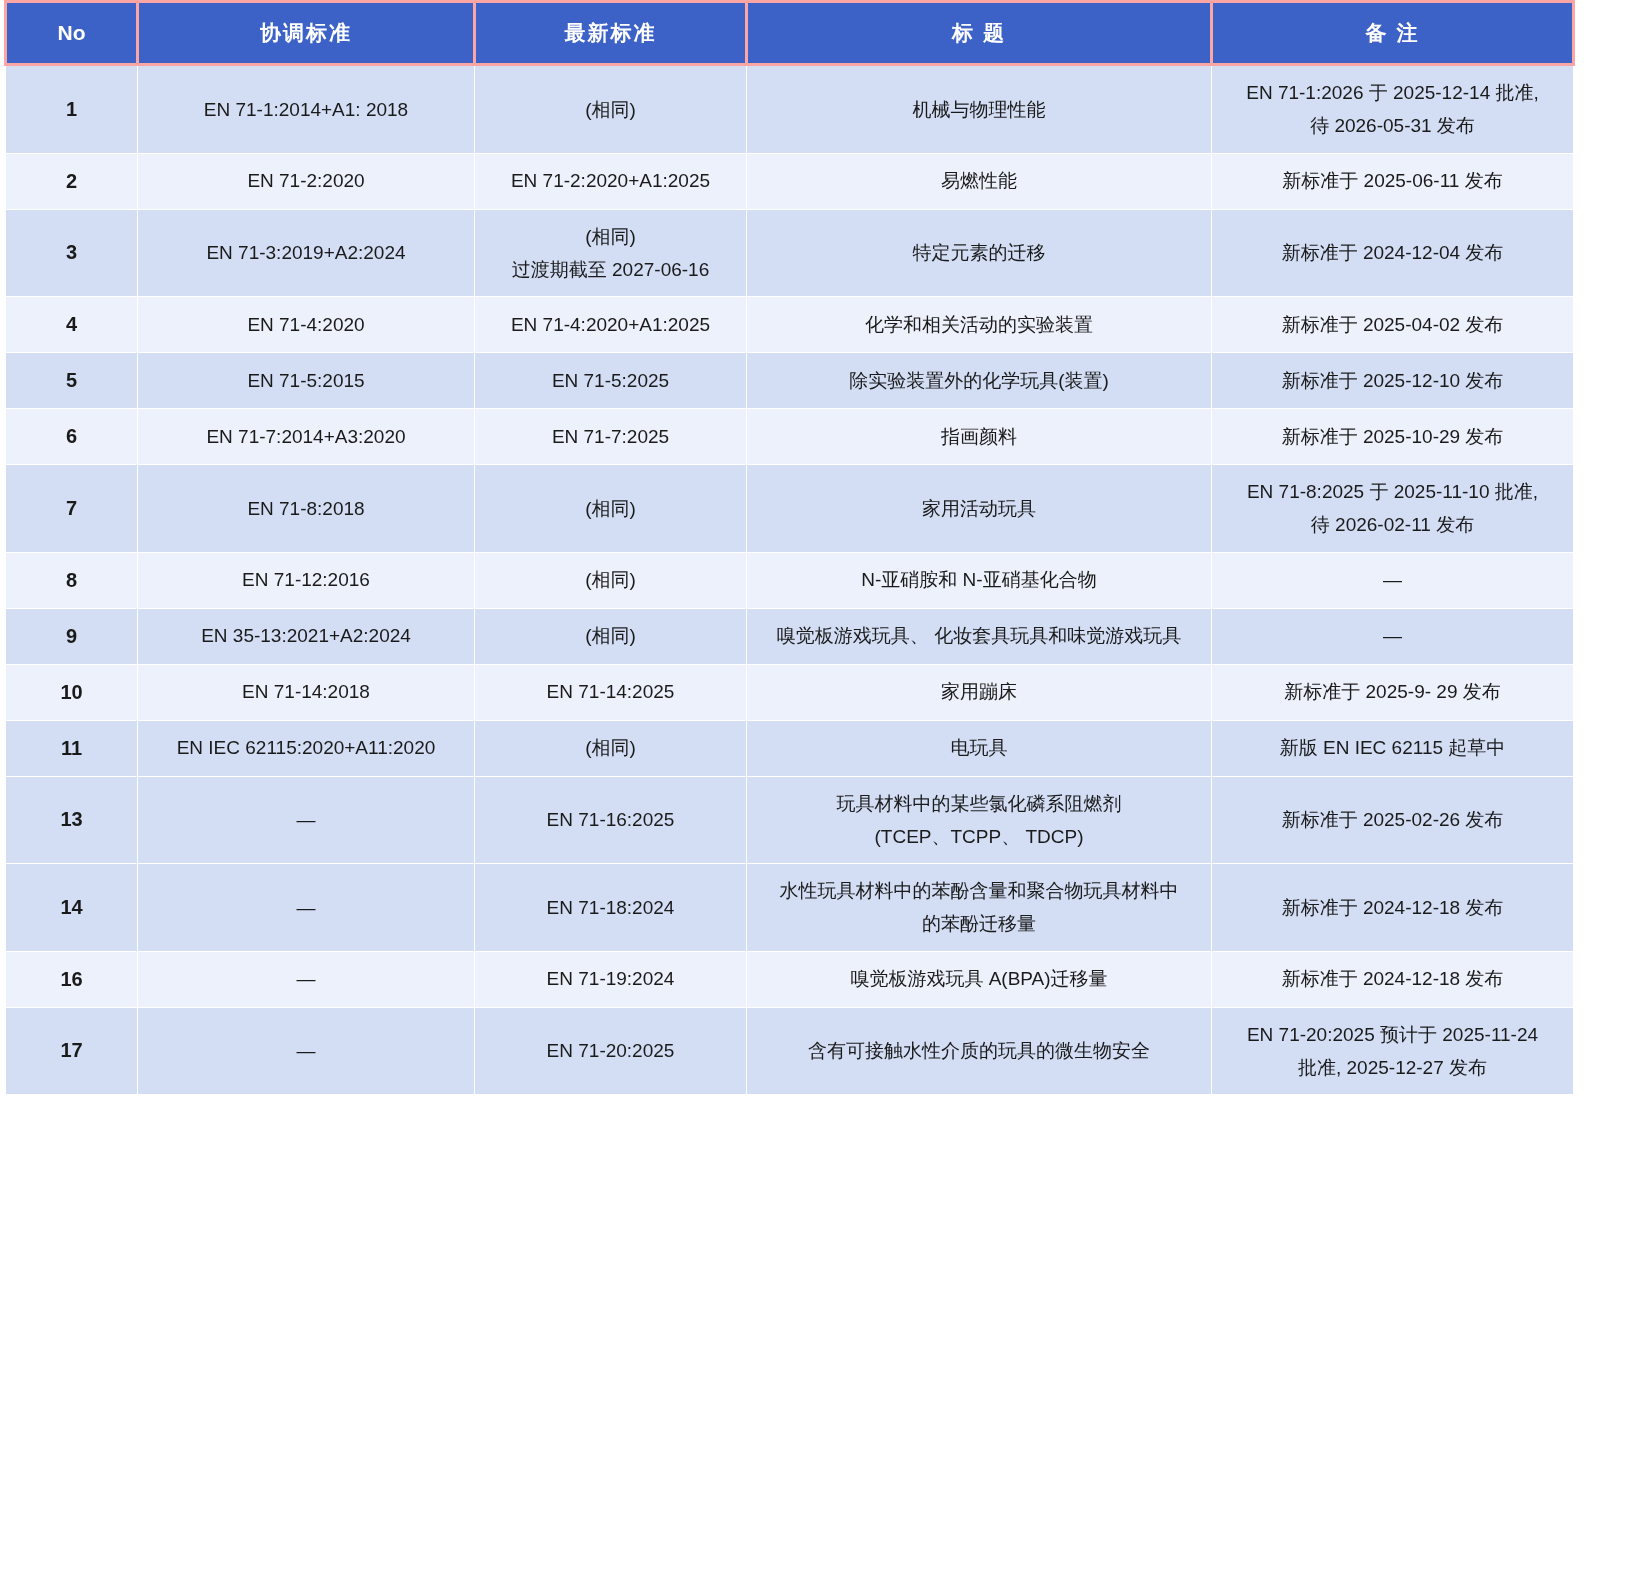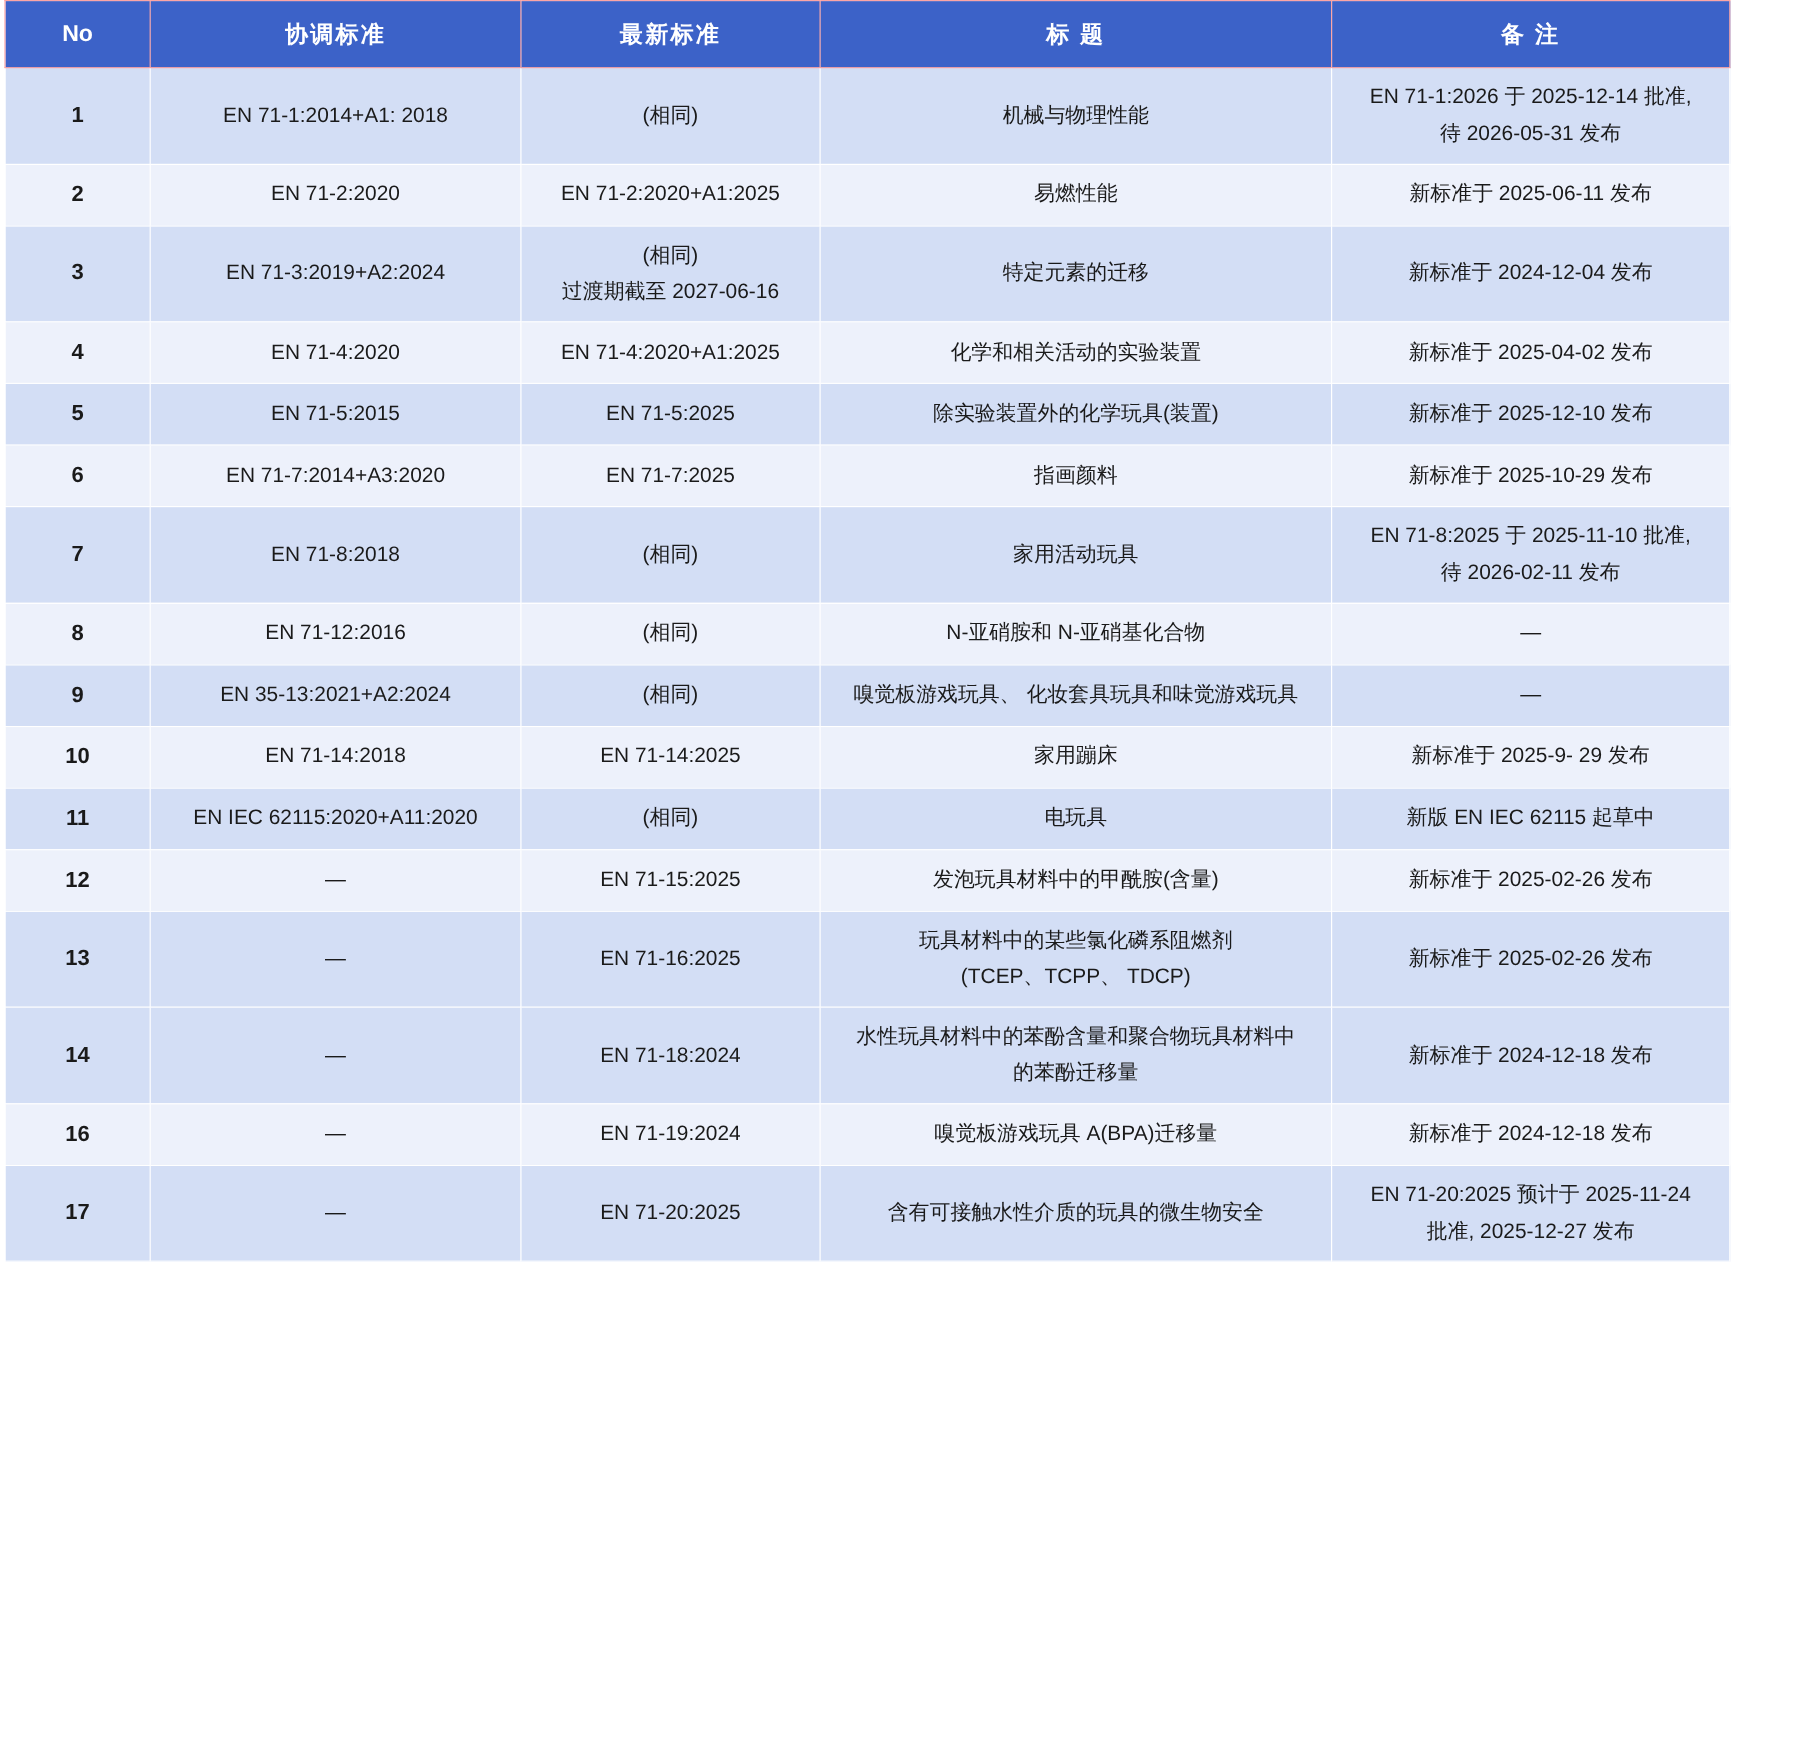--- a/index.html
+++ b/index.html
@@ -30,21 +30,21 @@
 
   thead th {
     background: #3C62C8;
     color: #ffffff;
     font-size: 21px;
     font-weight: bold;
     letter-spacing: 2px;
     height: 60px;
     text-align: center;
     vertical-align: middle;
-    border: 1px solid #fca5a5;
+    border: 3px solid #fca5a5;
     padding: 0 4px;
   }
   thead th.h-no { letter-spacing: 0; }
 
   tbody td {
     border: 1px solid #FFFFFF;
     text-align: center;
     vertical-align: middle;
     font-size: 19px;
     color: #1a1a1a;
@@ -152,27 +152,20 @@
           <td class="cell-title"><span>家用蹦床</span></td>
           <td class="cell-remark"><span>新标准于 2025-9- 29 发布</span></td>
         </tr>
         <tr class="row-odd">
           <td class="cell-no"><span>11</span></td>
           <td class="cell-harmonized"><span>EN IEC 62115:2020+A11:2020</span></td>
           <td class="cell-latest"><span>(相同)</span></td>
           <td class="cell-title"><span>电玩具</span></td>
           <td class="cell-remark"><span>新版 EN IEC 62115 起草中</span></td>
         </tr>
-        <tr class="row-even">
-          <td class="cell-no"><span>12</span></td>
-          <td class="cell-harmonized"><span>—</span></td>
-          <td class="cell-latest"><span>EN 71-15:2025</span></td>
-          <td class="cell-title"><span>发泡玩具材料中的甲酰胺(含量)</span></td>
-          <td class="cell-remark"><span>新标准于 2025-02-26 发布</span></td>
-        </tr>
         <tr class="row-odd">
           <td class="cell-no"><span>13</span></td>
           <td class="cell-harmonized"><span>—</span></td>
           <td class="cell-latest"><span>EN 71-16:2025</span></td>
           <td class="cell-title"><span>玩具材料中的某些氯化磷系阻燃剂</span><span class="line2">(TCEP、TCPP、 TDCP)</span></td>
           <td class="cell-remark"><span>新标准于 2025-02-26 发布</span></td>
         </tr>
         <tr class="row-odd">
           <td class="cell-no"><span>14</span></td>
           <td class="cell-harmonized"><span>—</span></td>

